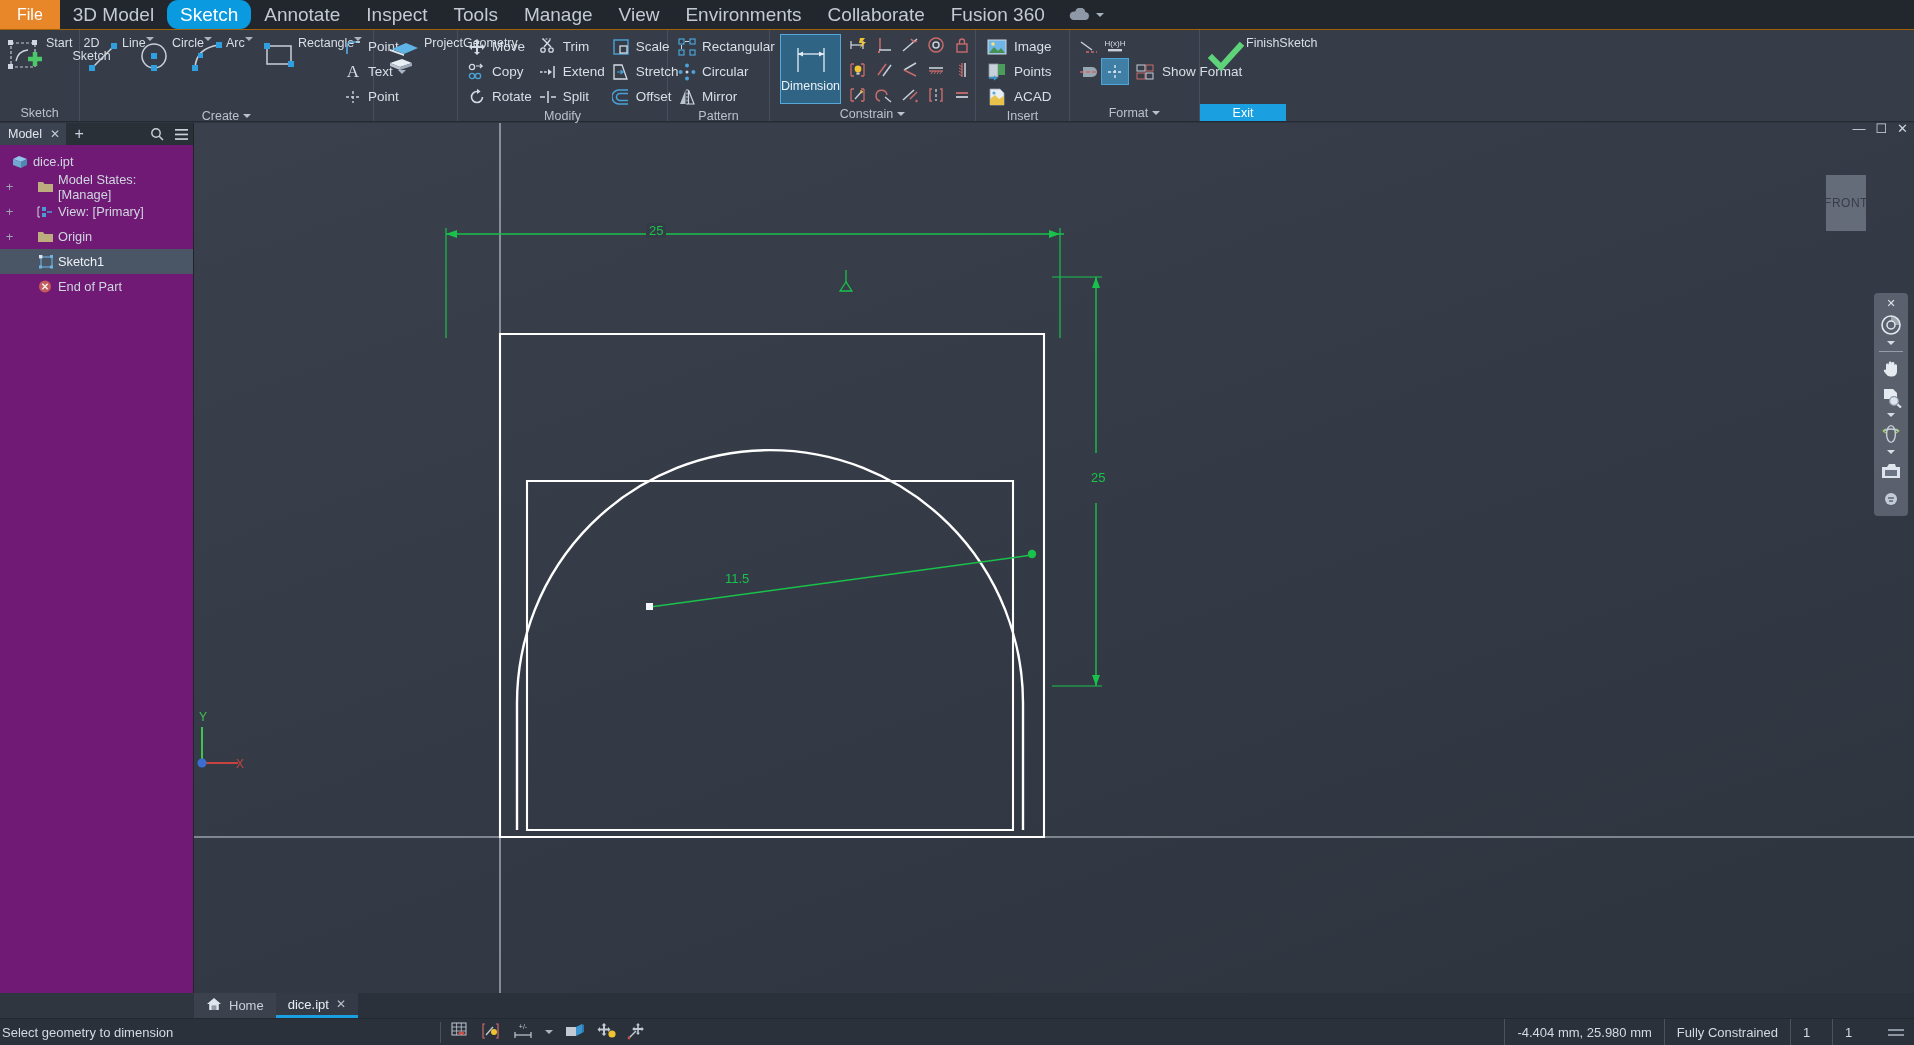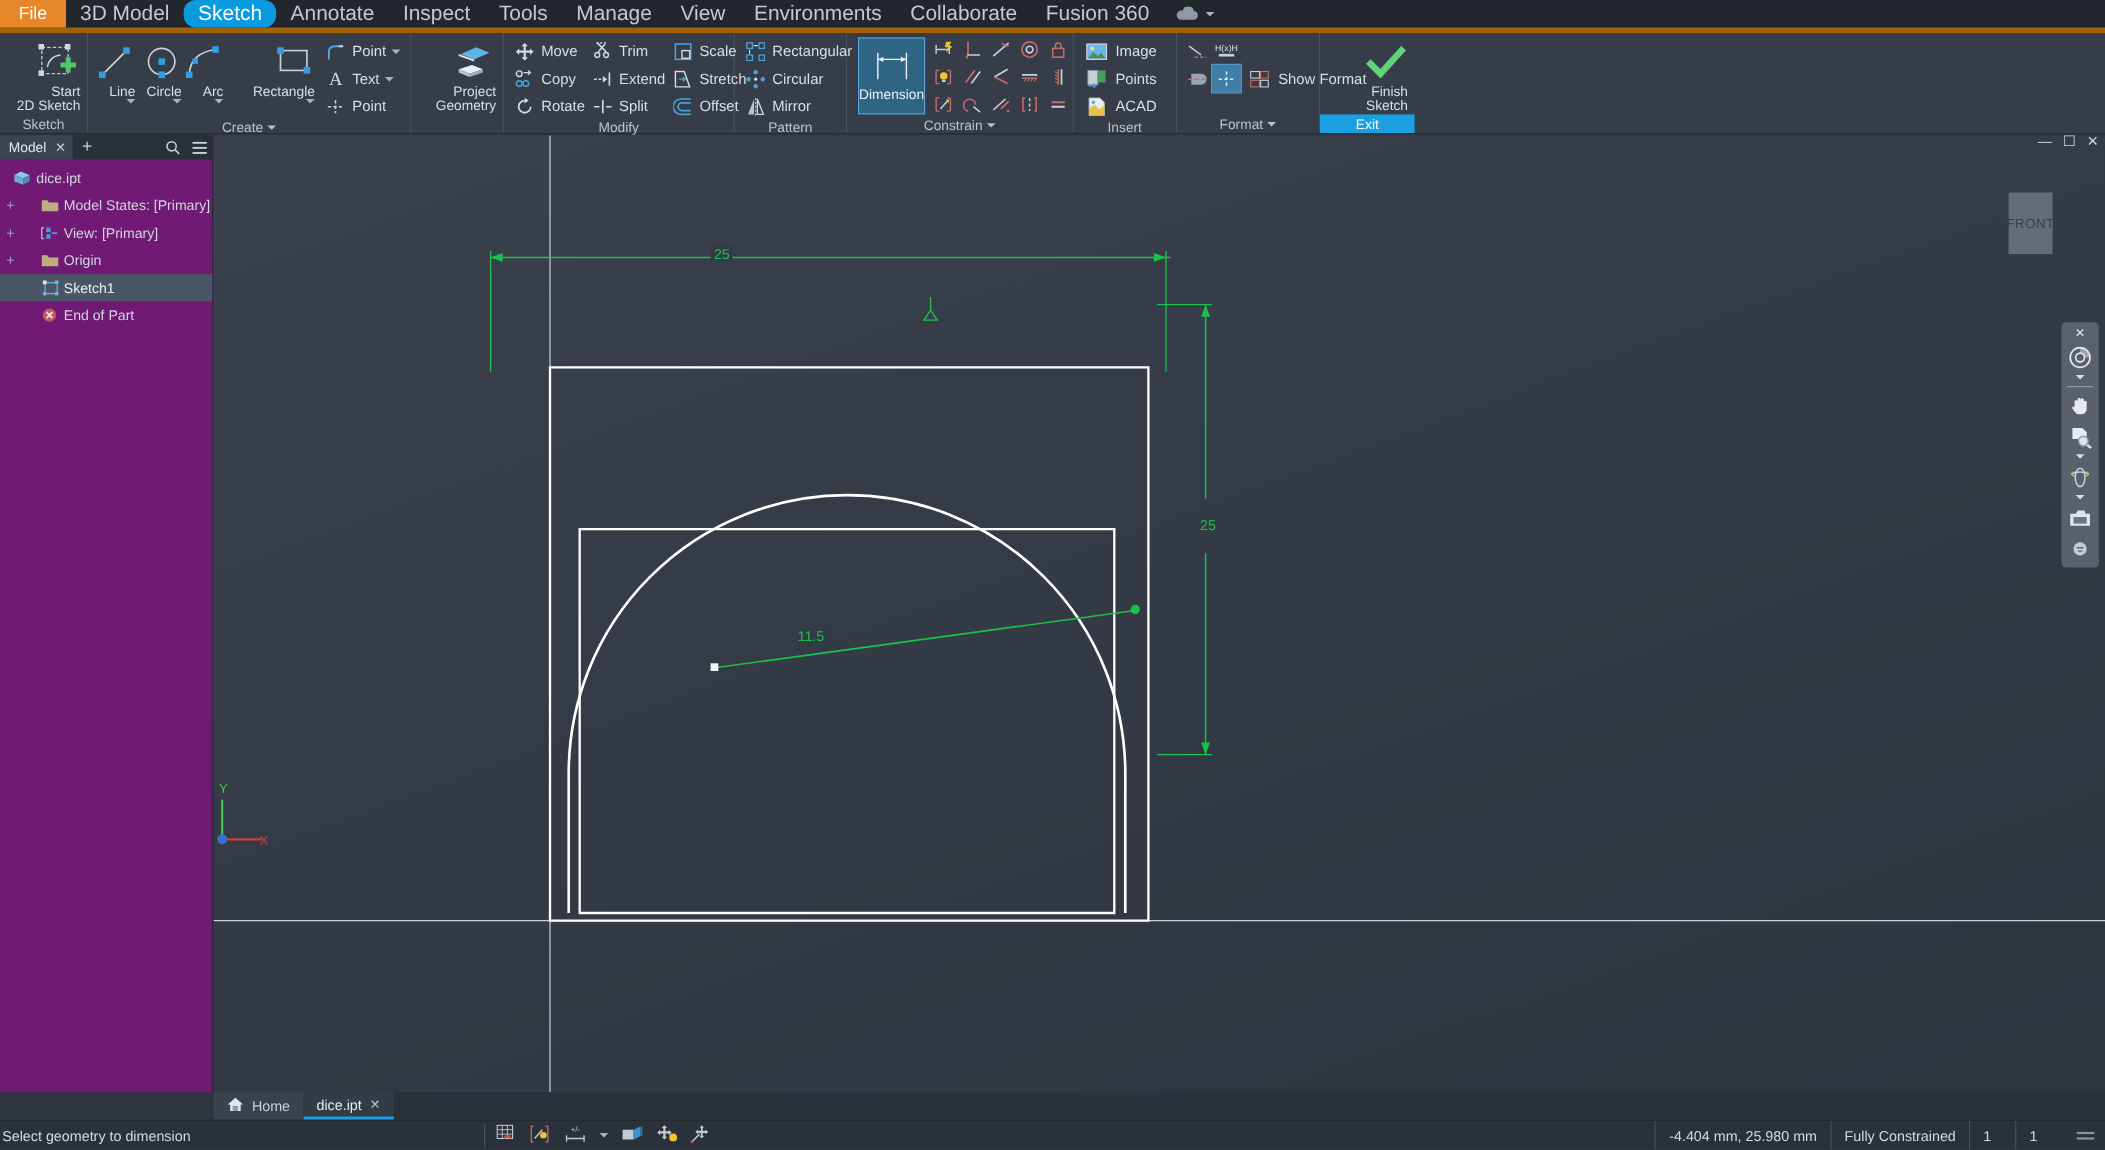--- a/index.html
+++ b/index.html
@@ -8,21 +8,21 @@
     background: #2f3640;
     font-family: "Liberation Sans", sans-serif;
     overflow: hidden;
     color: #d7dce2;
   }
   #app { position: relative; width: 1914px; height: 1045px; }
 
   
   .menubar {
     height: 30px; background: #22272e; display: flex; align-items: stretch;
-    border-bottom: 5px solid #a16207;
+    border-bottom: 1px solid #a16207;
   }
   .menu-file {
     background: #e8872a; color: #fff; font-size: 16px;
     display: flex; align-items: center; padding: 0 17px; font-weight: 400;
   }
   .menu-item {
     display: flex; align-items: center; padding: 0 13px; font-size: 19px;
     color: #c3cad3;
     border-radius: 11px;
   }
@@ -42,21 +42,21 @@
   }
   .panel { display: flex; flex-direction: column; border-right: 1px solid #464f5c; }
   .panel-body { flex: 1; display: flex; align-items: flex-start; padding: 4px 6px 0 6px; }
   .panel-title {
     height: 17px; font-size: 12.5px; color: #b9c2cd; text-align: center;
     display:flex; align-items:center; justify-content:center; gap:4px;
   }
   .panel-title .caret-sm { border-top-color:#b9c2cd; }
 
   .bigbtn {
-    width: 66px; display: flex; flex-direction: column; align-items: flex-end;
+    width: 66px; display: flex; flex-direction: row; align-items: flex-start;
     padding-top: 3px; cursor: default;
   }
   .bigbtn .lbl { font-size: 12.5px; color: #d9dfe6; text-align: center; line-height: 13px; }
   .bigbtn .ic { height: 40px; display: flex; align-items: center; justify-content: center; }
 
   .smallrow { display: flex; align-items: center; gap: 5px; height: 25px; padding: 0 3px; }
   .smallrow .lbl { font-size: 13.5px; color: #d9dfe6; white-space: nowrap; }
   .col3 { display: flex; flex-direction: column; justify-content: flex-start; }
   .icon20 { width: 20px; height: 20px; display:flex; align-items:center; justify-content:center; flex:none;}
   .icon22 { width: 24px; height: 22px; display:flex; align-items:center; justify-content:center; flex:none;}
@@ -715,21 +715,21 @@
       </div>
 
       <div class="node">
         <span class="expander">+</span>
         <span class="ind"></span>
         <span class="nico">
           <svg width="17" height="13" viewBox="0 0 17 13">
             <path d="M1 2 H6 L7.5 4 H16 V12 H1 Z" fill="#bdad7e"></path>
           </svg>
         </span>
-        <span class="nlabel">Model States: [Primary]</span>
+        <span class="nlabel">Model States: [Manage]</span>
       </div>
 
       <div class="node">
         <span class="expander">+</span>
         <span class="ind"></span>
         <span class="nico">
           <svg width="18" height="14" viewBox="0 0 18 14">
             <path d="M2 2 H4 M2 2 V12 M2 12 H4" fill="none" stroke="#cfd7e0" stroke-width="1"></path>
             <rect x="6" y="2" width="4" height="4" fill="#4a9ad6"></rect>
             <rect x="6" y="8" width="4" height="4" fill="#4a9ad6"></rect>

